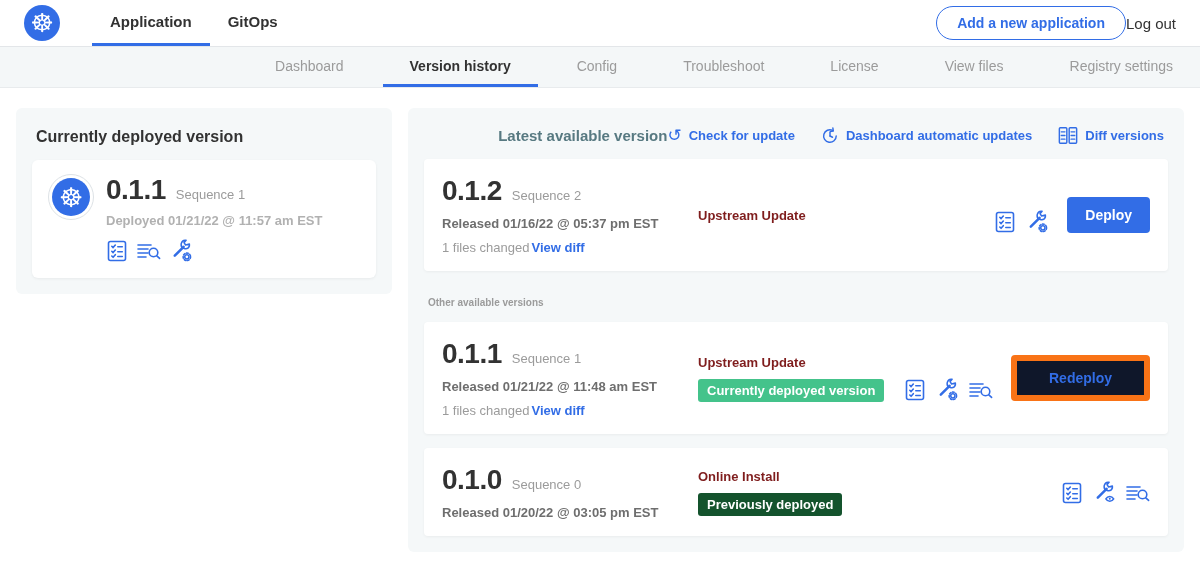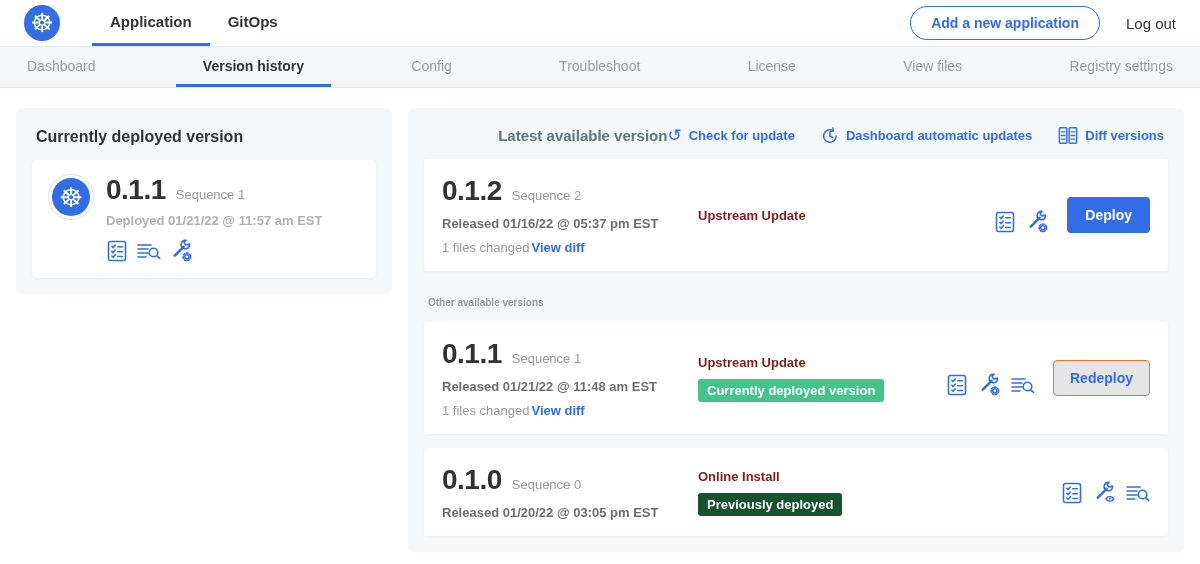--- a/index.html
+++ b/index.html
@@ -13,26 +13,26 @@
   .k8s-logo { width:36px; height:36px; border-radius:50%; background:#326de6;
     color:#fff; display:flex; align-items:center; justify-content:center;
     font-family:"DejaVu Sans", sans-serif; font-size:26px; line-height:1; }
   .topnav .tab { display:flex; align-items:center; padding:0 18px; font-size:15px;
     font-weight:700; color:#323232; border-bottom:3px solid transparent; cursor:pointer; }
   .topnav .tab.active { border-bottom-color:#326de6; }
   .topnav .spacer { flex:1; }
   .add-app-btn { align-self:center; background:#fff; border:1px solid #326de6;
     color:#326de6; font-weight:700; font-size:14px; padding:8px 20px;
     border-radius:18px; cursor:pointer; font-family:inherit; }
-  .logout { display:flex; align-items:center; margin-left:26px; font-size:15px;
+  .logout { display:flex; align-items:center; font-size:15px;
     color:#323232; cursor:pointer; }
 
   
   .subnav { height:41px; background:#f4f7f8; border-bottom:1px solid #e8ebed;
-    display:flex; justify-content:space-between; }
+    display:flex; justify-content:flex-end;gap:12px; }
   .subnav .tab { display:flex; align-items:center; padding:0 27px; font-size:14px;
     color:#9b9b9b; border-bottom:3px solid transparent; cursor:pointer; }
   .subnav .tab.active { color:#323232; font-weight:700; border-bottom-color:#326de6; }
 
   
   .main { display:flex; align-items:flex-start; gap:16px; padding:20px 16px; }
   .gray-panel { background:#f5f8f9; border-radius:6px; }
 
   
   .left-panel { width:376px; padding:14px 16px 16px; }
@@ -71,22 +71,22 @@
   .view-diff { color:#326de6; font-weight:700; cursor:pointer; }
   .vc-mid { flex:1; }
   .source { font-size:13px; font-weight:600; color:#7f1d1d; }
   .badge { display:inline-block; margin-top:9px; padding:4px 9px; border-radius:3px;
     color:#fff; font-size:13px; font-weight:700; }
   .badge.green { background:#44c38b; }
   .badge.gray { background:#14532d; }
   .vc-right { display:flex; align-items:flex-end; gap:10px; }
   .btn-primary { background:#326de6; color:#fff; border:none; font-family:inherit;
     font-size:14px; font-weight:700; padding:10px 18px; border-radius:4px; cursor:pointer; margin-left:8px; }
-  .btn-outline { background:#e5e5e5; color:#326de6; border:1px solid #f97316; font-family:inherit;
-    font-size:14px; font-weight:700; padding:9px 16px; border-radius:4px; cursor:pointer; margin-left:8px; }
+  .btn-outline { background:#0f172a; color:#326de6; border:6px solid #f97316; font-family:inherit;
+    font-size:14px; font-weight:700; padding:9px 32px; border-radius:4px; cursor:pointer; margin-left:8px; }
   .other-header { font-size:10px; font-weight:600; color:#9b9b9b; margin:26px 4px 14px; }
   .card-gap { height:14px; }
 </style>
 </head>
 <body>
 
 <div class="topnav">
   <div class="brand">
     <div class="k8s-logo">☸</div>
   </div>

